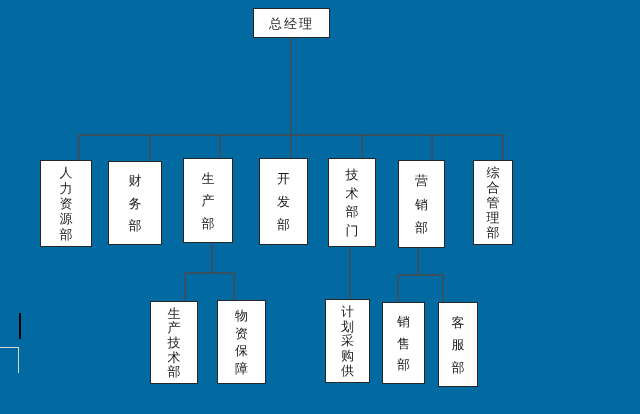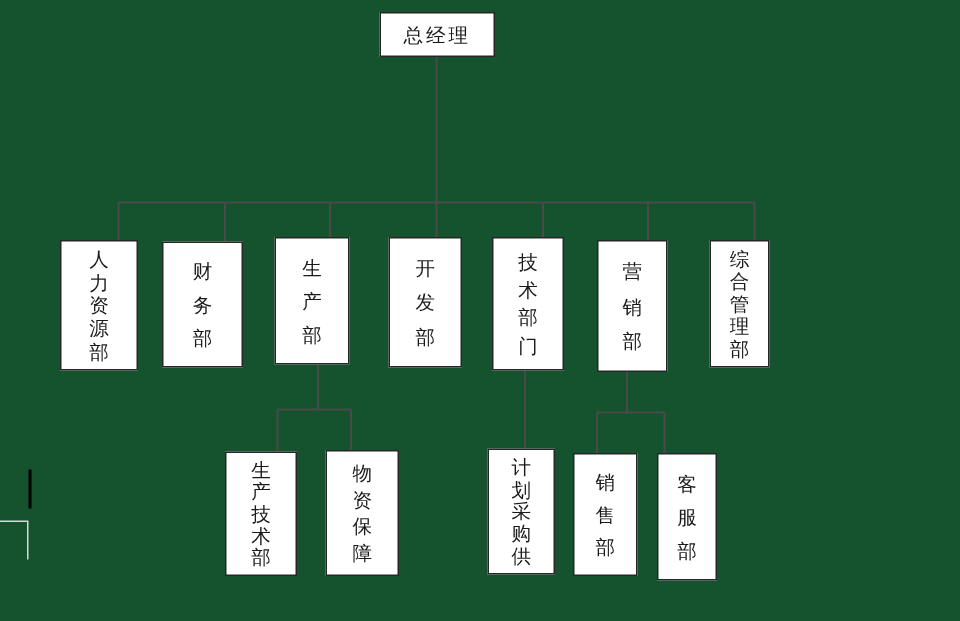--- a/index.html
+++ b/index.html
@@ -5,21 +5,21 @@
   html, body {
     margin: 0;
     padding: 0;
     background: #ffffff;
     font-family: "Liberation Sans", sans-serif;
   }
   .canvas {
     position: relative;
     width: 640px;
     height: 414px;
-    background: #14532d;
+    background: #0369a1;
     overflow: hidden;
     color: #1a1a1a;
   }
   .connectors {
     position: absolute;
     left: 0;
     top: 0;
     width: 640px;
     height: 414px;
   }

